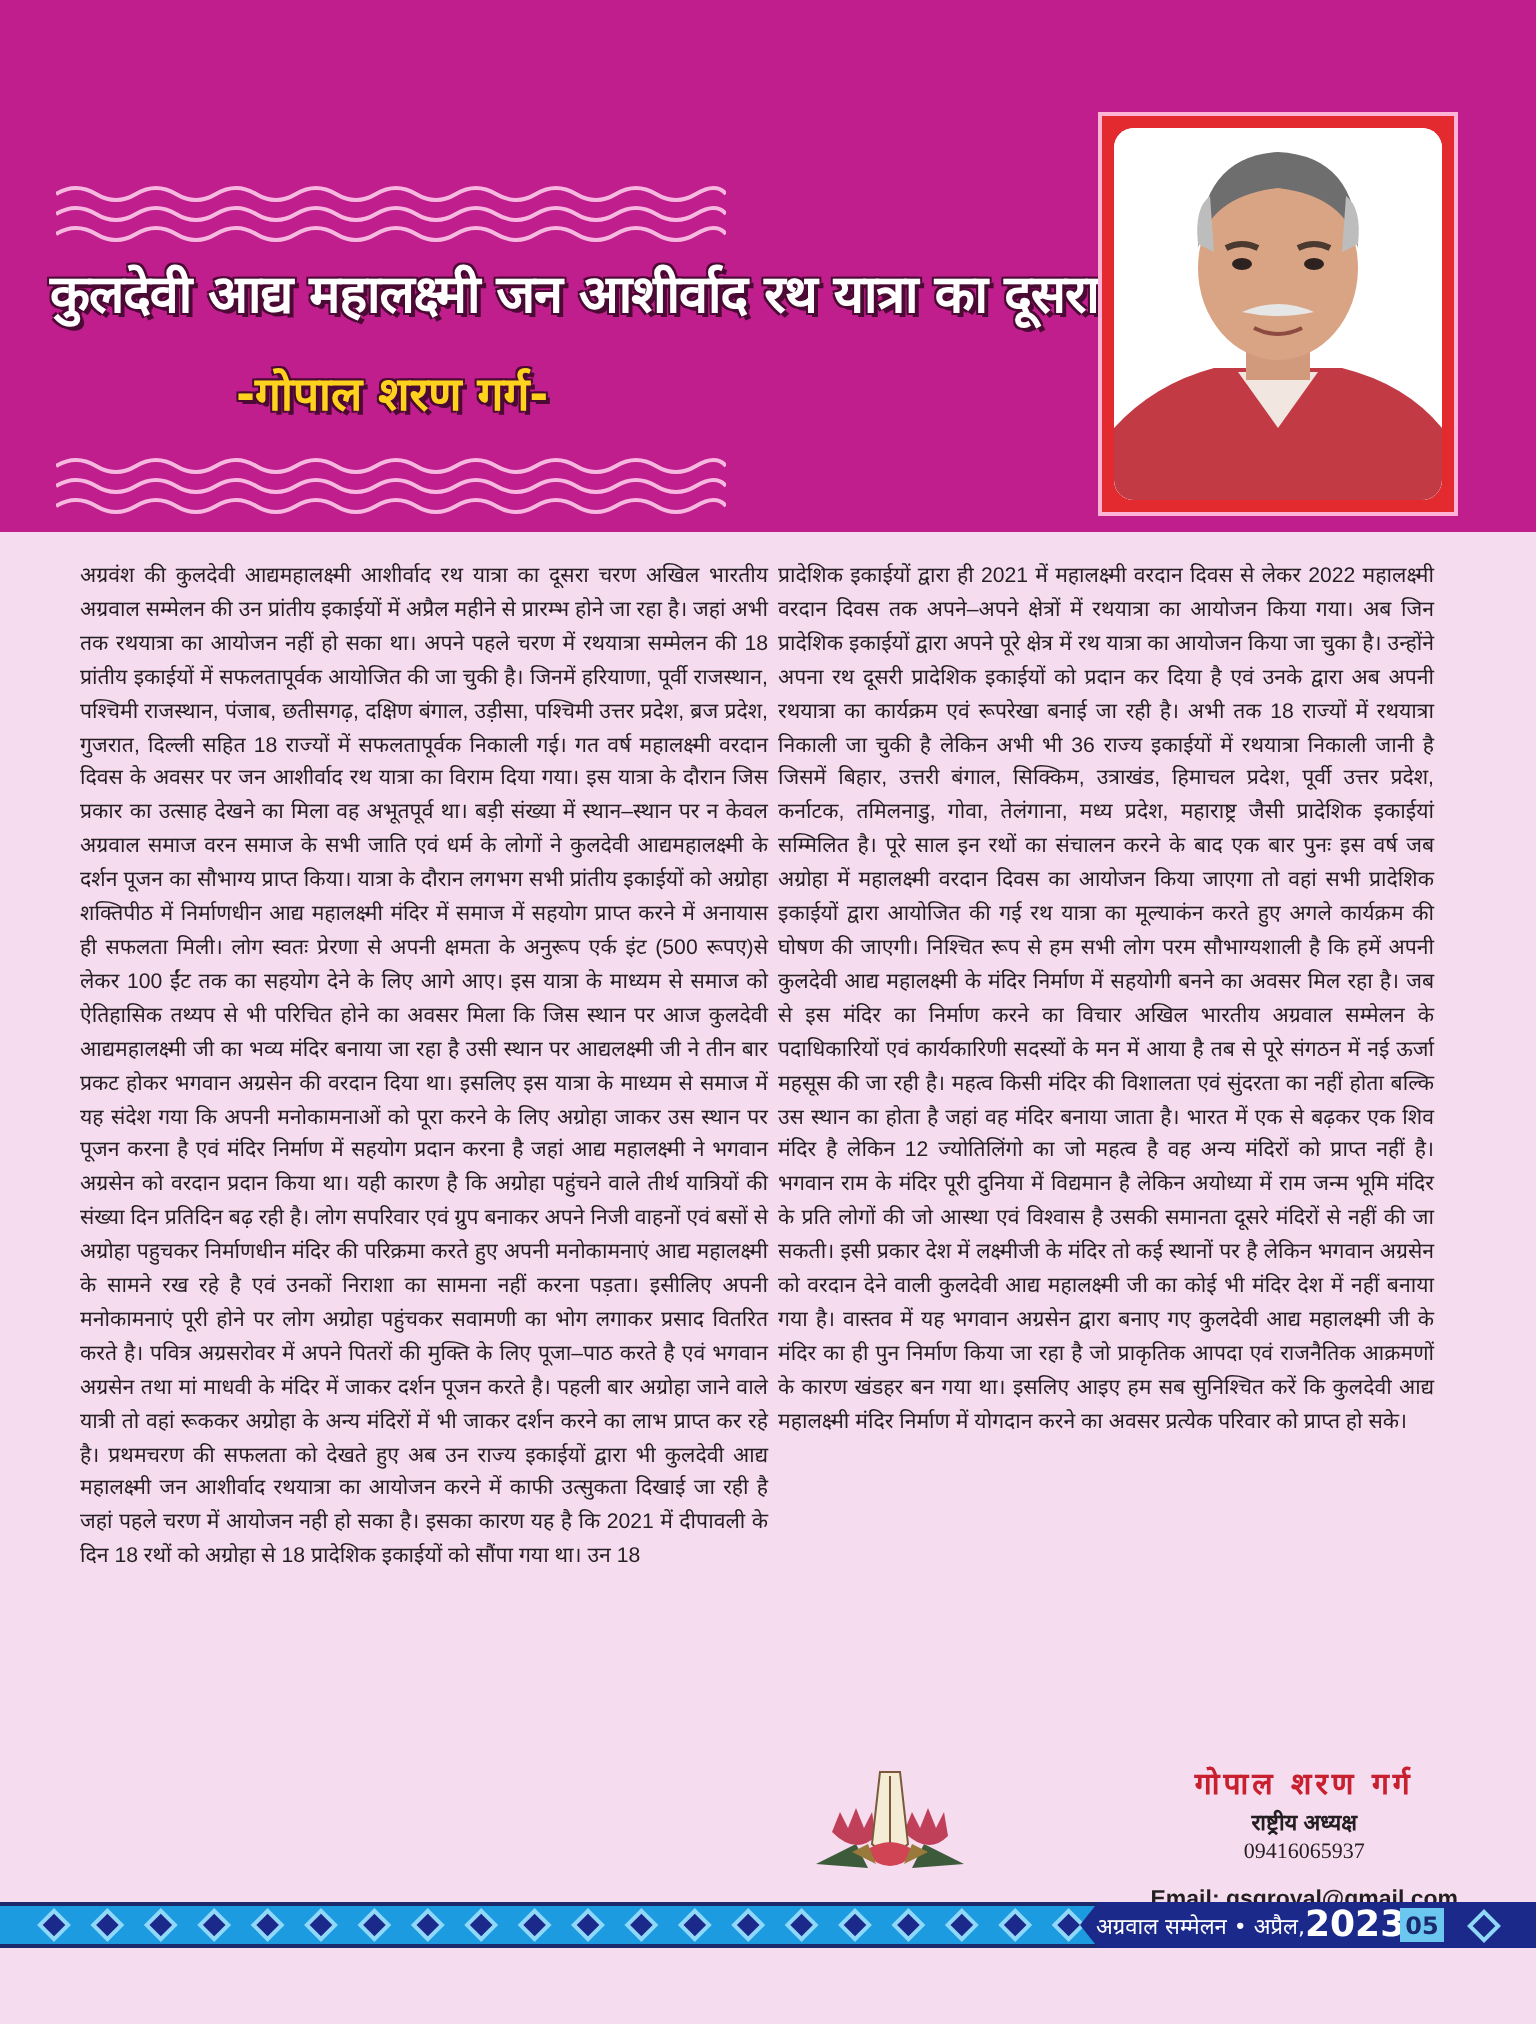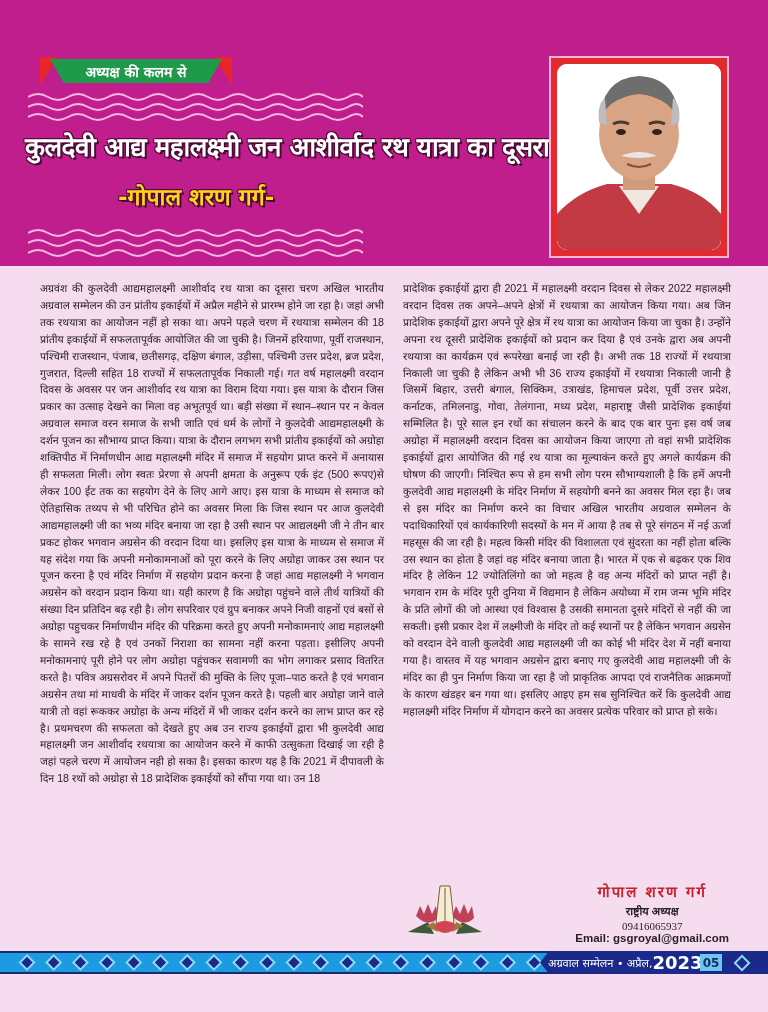--- a/index.html
+++ b/index.html
@@ -52,31 +52,31 @@
   }
   .photo svg { width: 100%; height: 100%; display: block; }
 
   .col {
     position: absolute; top: 268px; color: #231f20;
     font-size: 10.6px; line-height: 16.9px; text-align: justify;
     font-family: "Liberation Sans", "DejaVu Sans", sans-serif;
     margin-top: 12px;
   }
   .col.left { left: 40px; width: 344px; }
-  .col.right { left: 403px; width: 328px; }
+  .col.right { left: 389px; width: 328px; }
 
   .namaste { position: absolute; left: 404px; top: 882px; width: 82px; height: 60px; }
   .signature {
     position: absolute; right: 39px; top: 881px; text-align: center;
     font-family: "Liberation Sans", "DejaVu Sans", sans-serif;
   }
   .sig-name { color: #c8202f; font-weight: bold; font-size: 15px; letter-spacing: 2px; font-family: "DejaVu Serif", serif; }
   .sig-title { color: #231f20; font-size: 11px; font-weight: bold; margin-top: 2px; }
   .sig-phone { color: #231f20; font-size: 11px; margin-top: 2px; font-family: "Liberation Serif", serif; }
-  .sig-email { color: #231f20; font-size: 11.5px; font-weight: bold; margin-top: 0; }
+  .sig-email { color: #231f20; font-size: 11.5px; font-weight: bold; margin-top: 12px; }
 
   .footer-strip {
     position: absolute; left: 0; top: 951px; width: 768px; height: 23px;
     background: #1d9be0; border-top: 2px solid #1b2a6b; border-bottom: 2px solid #1b2a6b;
   }
   .footer-strip svg { display: block; }
   .footer-band {
     position: absolute; left: 540px; top: 951px; width: 228px; height: 23px;
     background: #1b2a8a;
     clip-path: polygon(4% 0, 100% 0, 100% 100%, 4% 100%, 0 50%);
@@ -90,25 +90,20 @@
     position: absolute; left: 700px; top: 954px; width: 22px; height: 17px;
     background: #6cc7f0; color: #1b2a6b; font-weight: bold; font-size: 12px;
     display: flex; align-items: center; justify-content: center;
   }
   .end-diamond { position: absolute; left: 733px; top: 954px; }
 </style>
 </head>
 <body>
 
 <div class="header">
-  <div class="kalam-banner">
-    <div class="red-l"></div>
-    <div class="red-r"></div>
-    <div class="green">अध्यक्ष की कलम से</div>
-  </div>
 
   <div class="waves" style="top:92px;">
     <svg width="335" height="30" viewBox="0 0 335 30">
       <path d="M0 5 q 10 -6 20 0 t 20 0 t 20 0 t 20 0 t 20 0 t 20 0 t 20 0 t 20 0 t 20 0 t 20 0 t 20 0 t 20 0 t 20 0 t 20 0 t 20 0 t 20 0 t 15 0" fill="none" stroke="#f7b8e0" stroke-width="2"></path>
       <path d="M0 15 q 10 -6 20 0 t 20 0 t 20 0 t 20 0 t 20 0 t 20 0 t 20 0 t 20 0 t 20 0 t 20 0 t 20 0 t 20 0 t 20 0 t 20 0 t 20 0 t 20 0 t 15 0" fill="none" stroke="#f7b8e0" stroke-width="2"></path>
       <path d="M0 25 q 10 -6 20 0 t 20 0 t 20 0 t 20 0 t 20 0 t 20 0 t 20 0 t 20 0 t 20 0 t 20 0 t 20 0 t 20 0 t 20 0 t 20 0 t 20 0 t 20 0 t 15 0" fill="none" stroke="#f7b8e0" stroke-width="2"></path>
     </svg>
   </div>
 
   <div class="headline">कुलदेवी आद्य महालक्ष्मी जन आशीर्वाद रथ यात्रा का दूसरा चरण</div>

